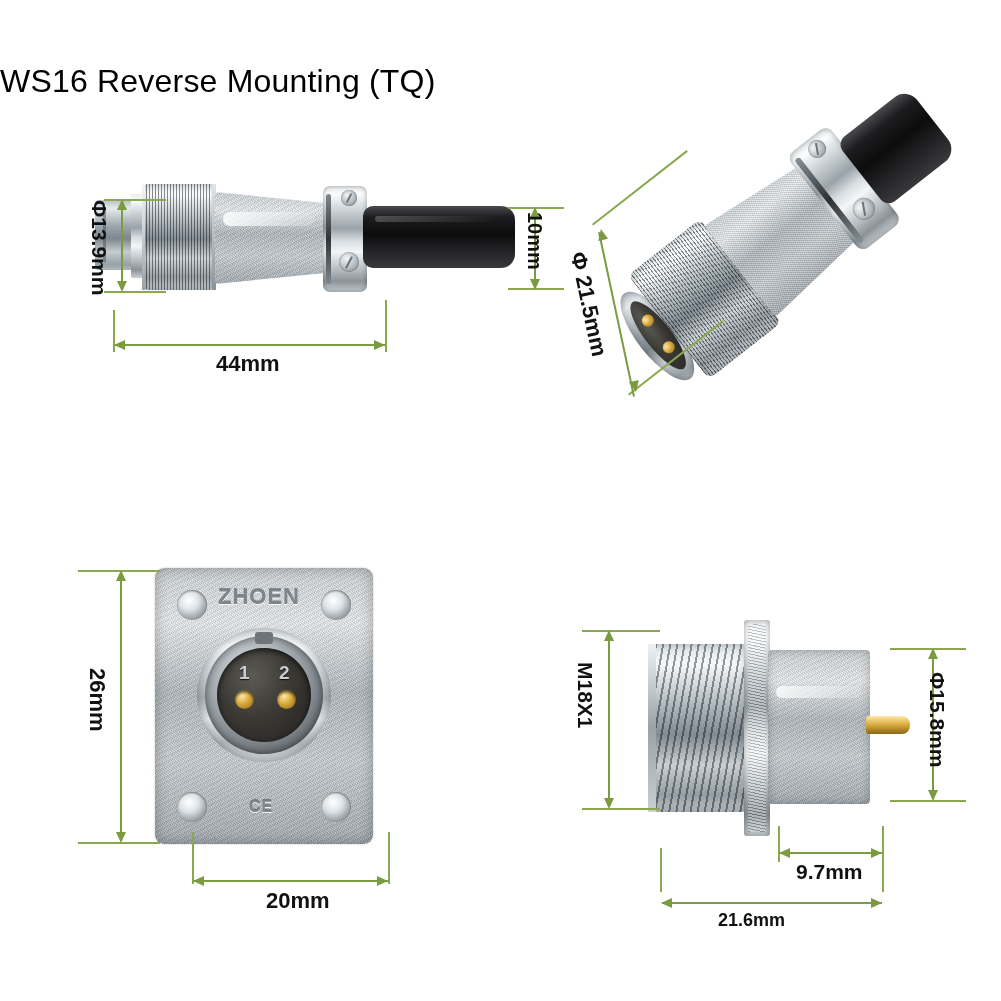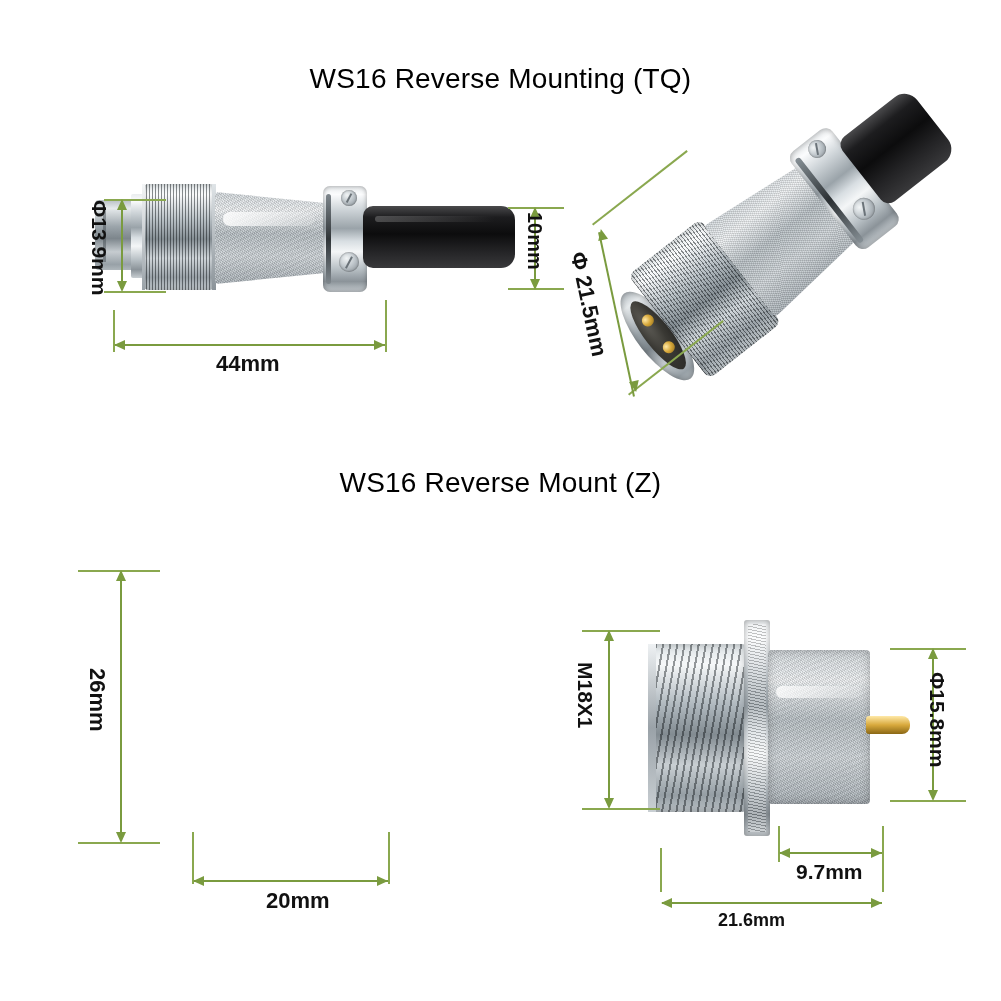--- a/index.html
+++ b/index.html
@@ -5,22 +5,22 @@
   html,body{margin:0;padding:0;}
   body{
     width:1001px;height:1001px;background:#ffffff;
     font-family:"Liberation Sans","DejaVu Sans",sans-serif;
     overflow:hidden;position:relative;
   }
   .page{position:absolute;inset:0;}
 
   
   .title{
-    position:absolute;left:0;width:1001px;text-align:center;
-    color:#000;font-size:28px;font-weight:400;letter-spacing:0.2px;
+    position:absolute;left:0;width:1001px;text-align:left;
+    color:#000;font-size:32px;font-weight:400;letter-spacing:0.2px;
     white-space:nowrap;
   }
   #title-tq{top:63px;}
   #title-z{top:467px;}
 
   
   .abs{position:absolute;}
   .dimtext{
     position:absolute;color:#111;font-weight:bold;
     font-family:"Liberation Sans","DejaVu Sans",sans-serif;
@@ -209,22 +209,53 @@
                 transform-origin:0 0;transform:rotate(-38deg);"></div>
     <div class="ext" style="left:628px;top:394px;width:120px;height:2px;background:#8aa84f;
                 transform-origin:0 0;transform:rotate(-38deg);"></div>
     <div class="dl" style="left:600px;top:232px;width:168px;height:2px;
                 transform-origin:0 0;transform:rotate(78deg);"></div>
     <div class="arw up" style="left:597px;top:229px;transform:rotate(-12deg);"></div>
     <div class="arw down" style="left:630px;top:381px;transform:rotate(-12deg);"></div>
     <div class="dimtext rot-diag" style="left:588px;top:250px;font-size:22px;transform:rotate(78deg);">Φ 21.5mm</div>
   </div>
 
-  <div class="title" id="title-z">WS16 Reverse Mount (Z)</div>
-
+
+  <div class="abs" style="left:155px;top:568px;width:218px;height:276px;">
+
+    <div class="abs grain" style="left:0px;top:0px;width:218px;height:276px;border-radius:9px;
+                box-shadow:inset 0 0 14px rgba(0,0,0,.28), 0 0 2px rgba(0,0,0,.25);"></div>
+
+    <div class="abs hole" style="left:22px;top:22px;width:30px;height:30px;"></div>
+    <div class="abs hole" style="left:166px;top:22px;width:30px;height:30px;"></div>
+    <div class="abs hole" style="left:22px;top:224px;width:30px;height:30px;"></div>
+    <div class="abs hole" style="left:166px;top:224px;width:30px;height:30px;"></div>
+
+    <div class="emboss" style="left:63px;top:16px;font-size:22px;">ZHOEN</div>
+
+    <div class="emboss" style="left:94px;top:230px;font-size:16px;">CE</div>
+
+    <div class="abs metal-soft" style="left:42px;top:60px;width:134px;height:134px;border-radius:50%;
+                box-shadow:inset 0 0 10px rgba(0,0,0,.35);"></div>
+    <div class="abs" style="left:50px;top:68px;width:118px;height:118px;border-radius:50%;
+                background:radial-gradient(circle at 38% 30%, #d8dee2 0%, #8d959b 55%, #454c51 100%);
+                box-shadow:inset 0 0 8px rgba(0,0,0,.55);"></div>
+    <div class="abs" style="left:100px;top:64px;width:18px;height:12px;border-radius:3px;
+                background:#6d757b;"></div>
+    <div class="abs pin-face" style="left:62px;top:80px;width:94px;height:94px;border-radius:50%;
+                box-shadow:inset 0 2px 6px rgba(0,0,0,.7);"></div>
+
+    <div class="pinnum" style="left:84px;top:94px;font-size:19px;">1</div>
+    <div class="pinnum" style="left:124px;top:94px;font-size:19px;">2</div>
+
+    <div class="abs goldpin" style="left:80px;top:122px;width:19px;height:19px;
+                box-shadow:inset 0 2px 3px rgba(0,0,0,.6);"></div>
+    <div class="abs goldpin" style="left:122px;top:122px;width:19px;height:19px;
+                box-shadow:inset 0 2px 3px rgba(0,0,0,.6);"></div>
+  </div>
 
   <div>
     <div class="ext h" style="left:78px;top:570px;width:82px;"></div>
     <div class="ext h" style="left:78px;top:842px;width:82px;"></div>
     <div class="dl v" style="left:120px;top:572px;height:268px;"></div>
     <div class="arw up" style="left:116px;top:570px;"></div>
     <div class="arw down" style="left:116px;top:832px;"></div>
     <div class="dimtext rot90" style="left:108px;top:668px;font-size:22px;">26mm</div>
   </div>
 

